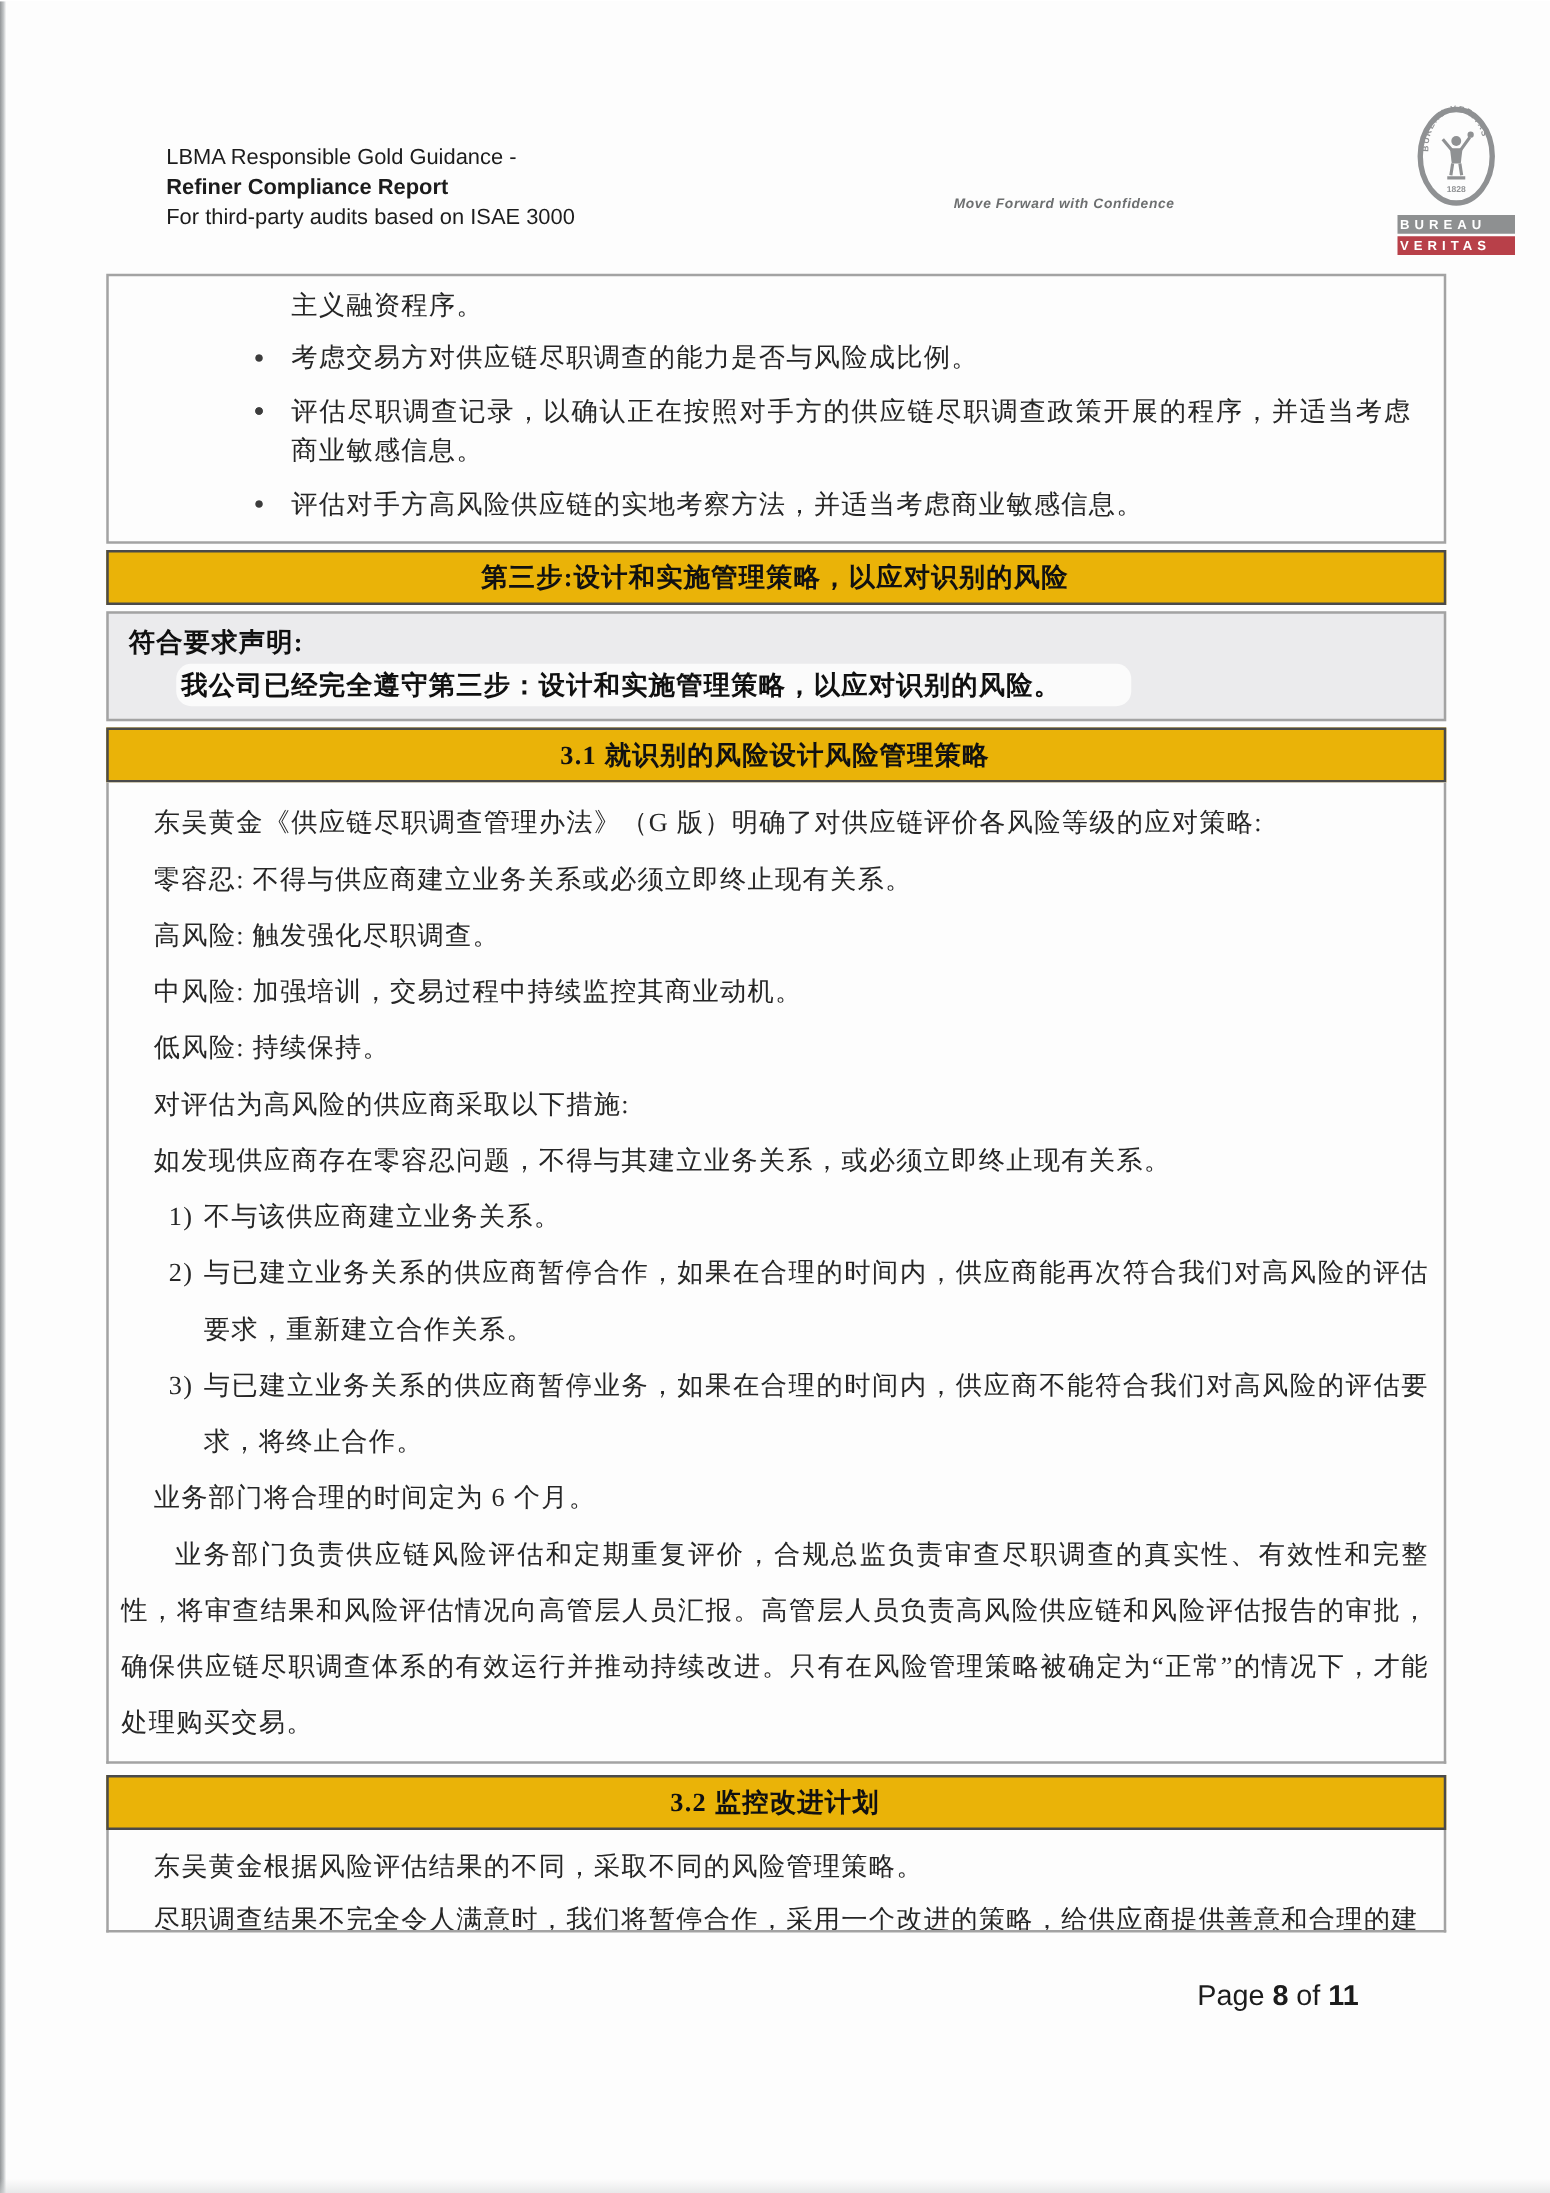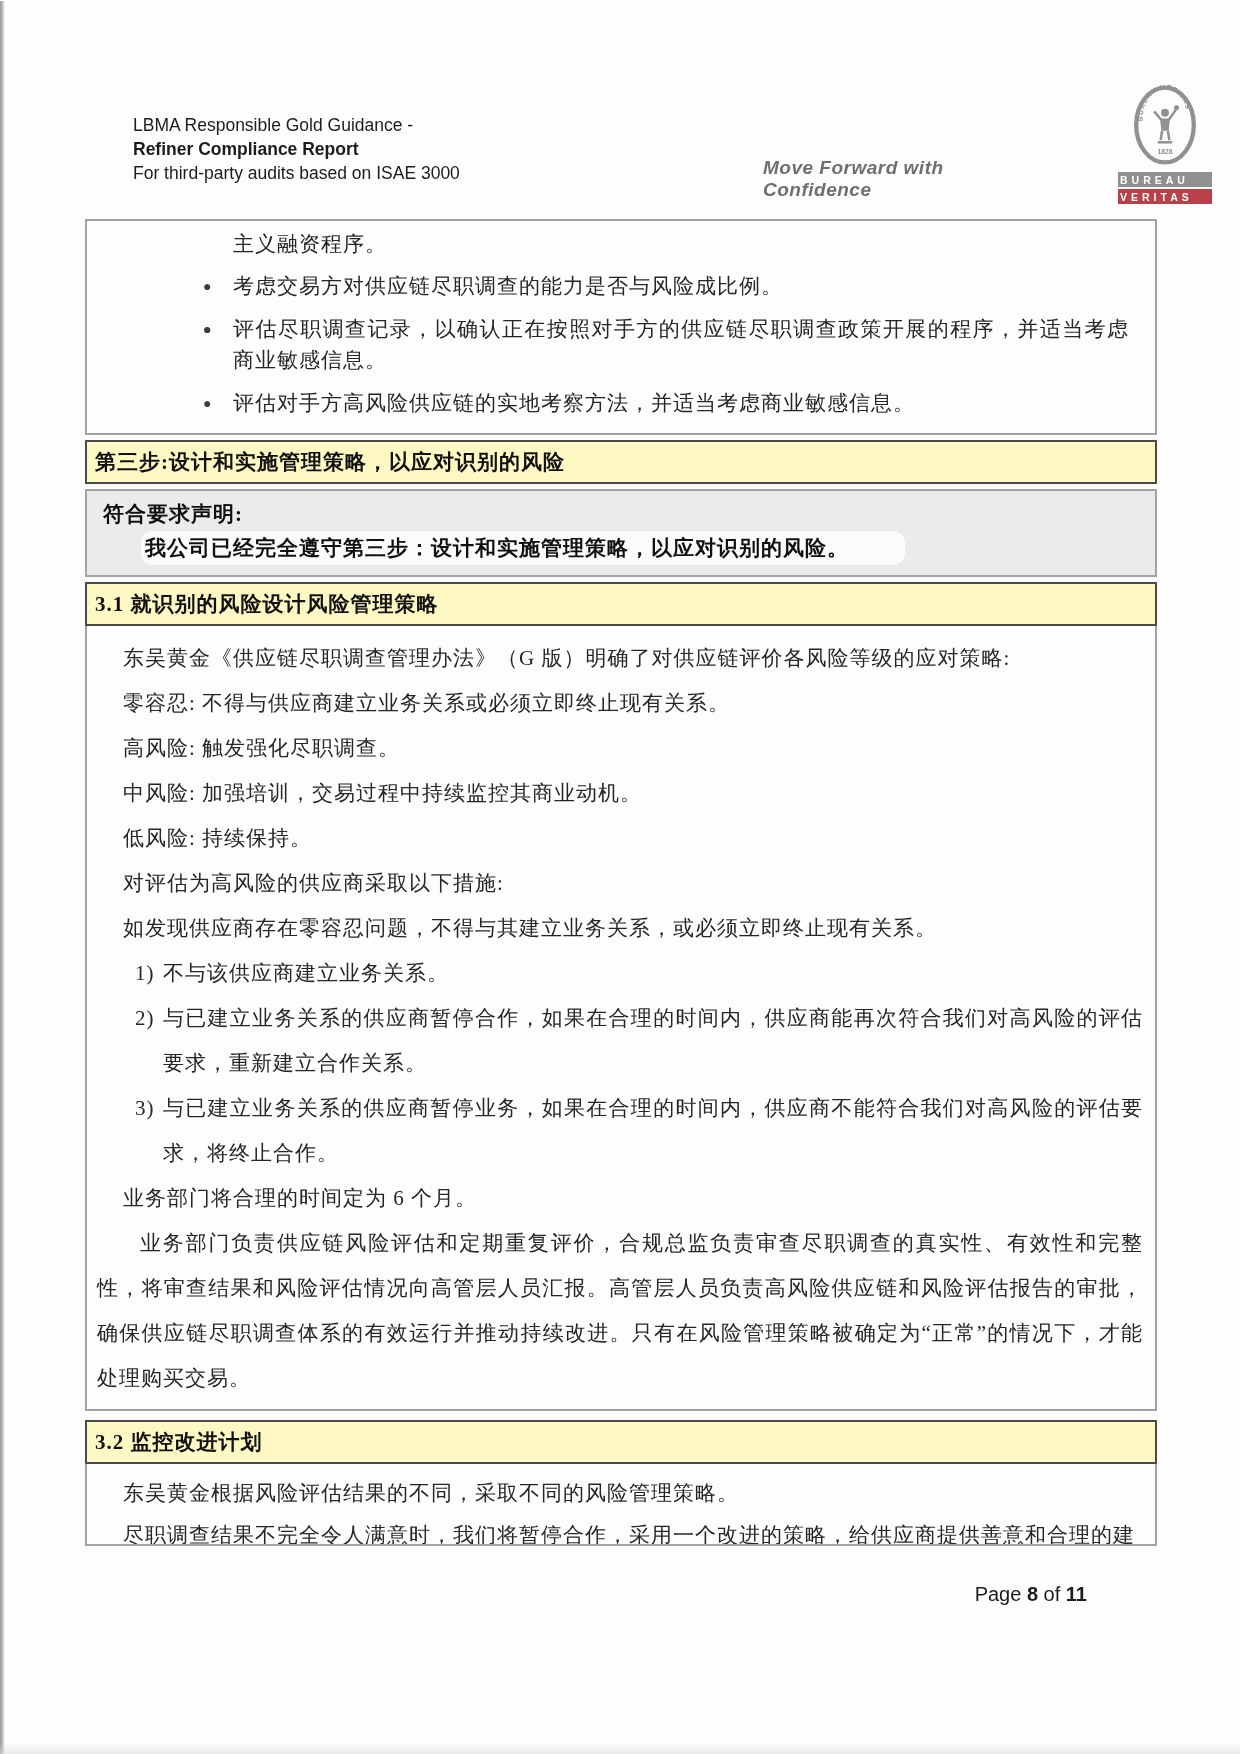--- a/index.html
+++ b/index.html
@@ -23,40 +23,40 @@
   
   .doc-header {
     position:absolute; left:133px; top:112px; width:600px;
     font-family:"Liberation Sans","DejaVu Sans",sans-serif;
     font-size:17.5px; line-height:24px; color:#1c1c1c;
   }
   .doc-header .line2 { font-weight:bold; }
   .tagline {
     position:absolute; left:763px; top:156px; width:260px;
     font-family:"Liberation Sans","DejaVu Sans",sans-serif;
-    font-size:19px; font-weight:bold; font-style:italic; color:#6d6f70;
+    font-size:11px; font-weight:bold; font-style:italic; color:#6d6f70;
     letter-spacing:.5px;
   }
   
   .bv-logo { position:absolute; left:1118px; top:80px; width:94px; }
   .bv-emblem { display:block; margin:0 auto 3px auto; }
   .brand-bar {
     font-family:"Liberation Sans","DejaVu Sans",sans-serif;
     color:#ffffff; font-weight:bold; font-size:10.5px; letter-spacing:4px;
     padding:2px 0 1px 2px; margin-bottom:2px;
   }
   
   .content { position:absolute; left:85px; top:218px; width:1072px; }
   .framed {
     border:2px solid #a3a3a3; background:#fdfdfd; box-sizing:border-box;
   }
   .gray-bar {
-    border:2px solid #4a4a4a; background:#fef9c3; box-sizing:border-box;
+    border:2px solid #4a4a4a; background:#eab308; box-sizing:border-box;
     font-weight:bold; color:#111; font-size:21px; line-height:38px;
-    padding:1px 10px 1px 8px; letter-spacing:1px;
+    padding:1px 10px 1px 8px; letter-spacing:1px;text-align:center;
   }
   .gap5 { height:5px; } .gap10 { height:9px; }
   
   .box-bullets { padding:8px 26px 14px 146px; font-size:21px; letter-spacing:1px; }
   .box-bullets .plain-line { line-height:30px; margin:0 0 8px 0; }
   .bullet-row { position:relative; margin:12px 0 0 0; line-height:31px; text-align:justify; }
   .bullet-dot {
     position:absolute; left:-30px; top:0px; font-size:14px; color:#3c3c3c;
     line-height:31px;
   }
@@ -76,21 +76,21 @@
   .numbered { position:relative; line-height:45px; margin:0; padding-left:66px; text-align:justify; }
   .num-marker { position:absolute; left:38px; top:0; }
   .para-flush { line-height:45px; margin:0; text-indent:2.05em; text-align:justify; }
   
   .box-body-32 { padding:8px 12px 6px 10px; font-size:21px; letter-spacing:1px; height:82px; overflow:hidden; }
   .box-body-32 .para { line-height:42px; }
   
   .page-footer {
     position:absolute; top:1582px; right:153px;
     font-family:"Liberation Sans","DejaVu Sans",sans-serif;
-    font-size:20px; color:#1c1c1c;
+    font-size:23px; color:#1c1c1c;
   }
   .page-footer b { font-weight:bold; }
 </style>
 </head>
 <body>
 
 <div class="page">
   <div class="scan-edge-left"></div>
   <div class="scan-edge-bottom"></div>
 

